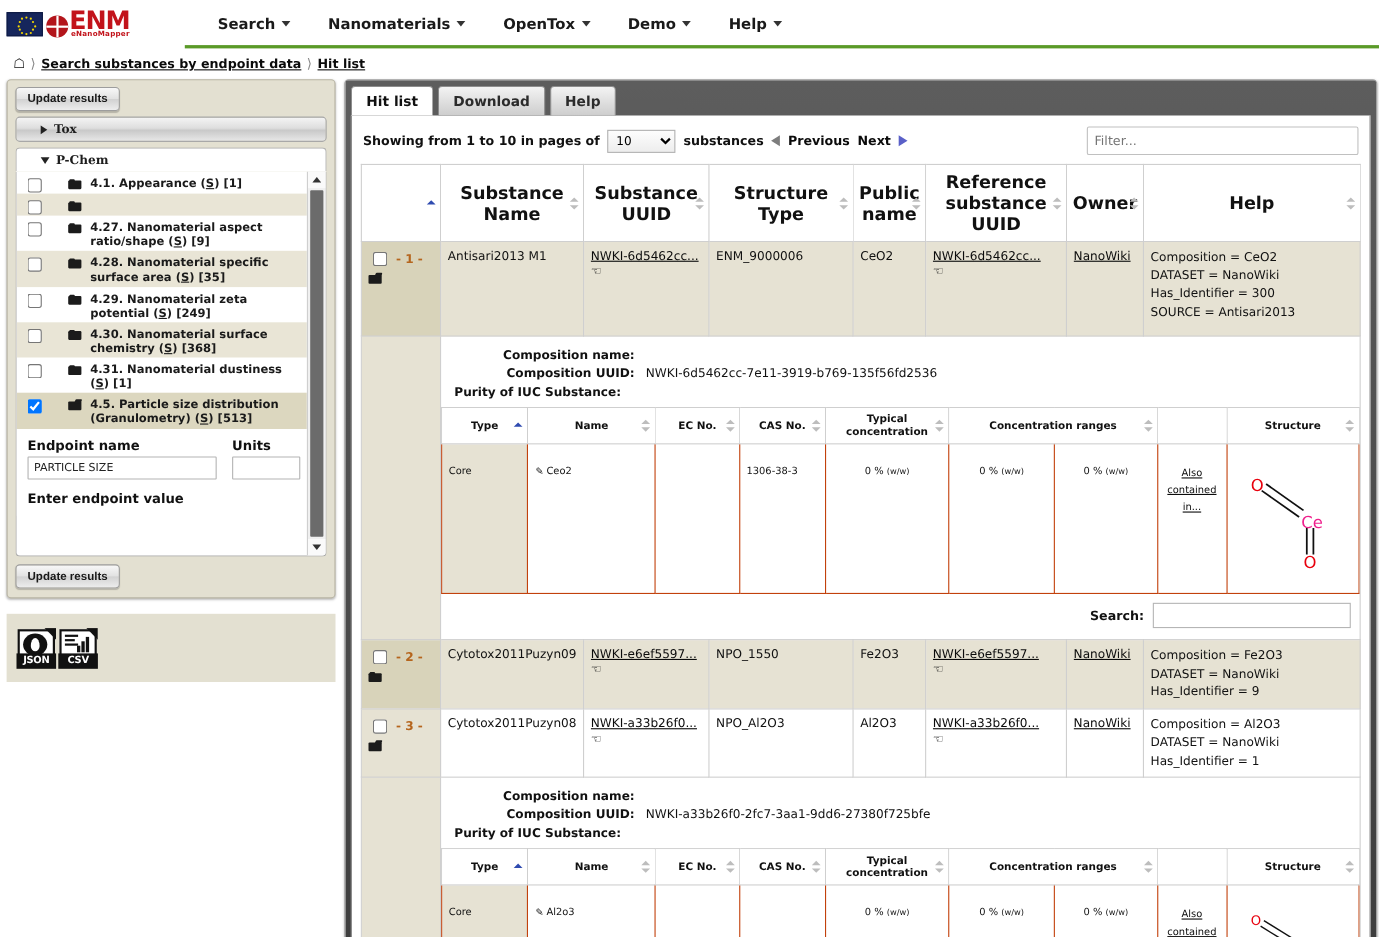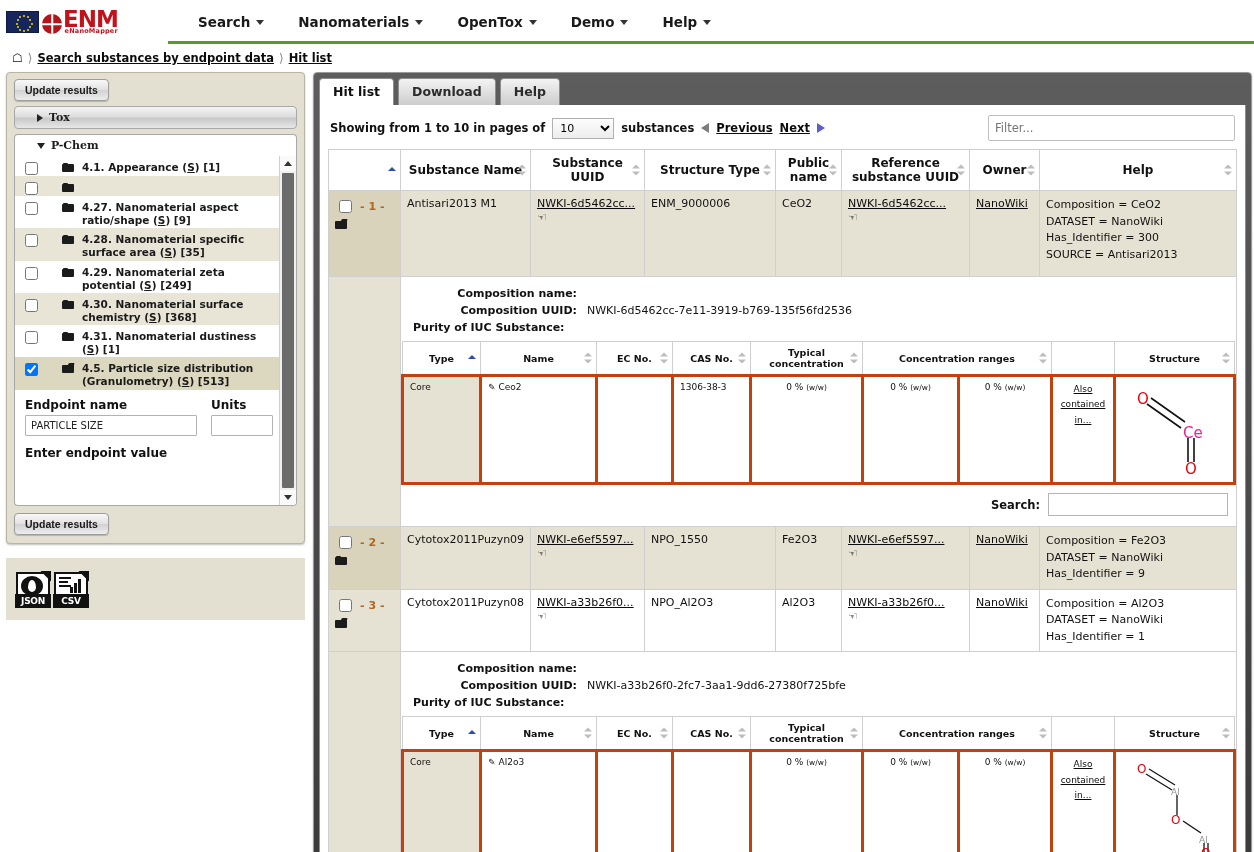--- a/index.html
+++ b/index.html
@@ -334,41 +334,41 @@
     display:flex; align-items:center; gap:7px;
     font-size: 11.5px; font-weight:bold; color:#111;
     padding: 2px 2px 8px 2px;
   }
   #pager select {
     border:1px solid #b0b0b0;
     background:linear-gradient(to bottom,#fdfdfd,#ededed);
     font-size:11px; padding:2px 3px; width:62px;
     font-family:"DejaVu Sans",sans-serif;
   }
-  #pager a { color:#0b0b0b; text-decoration:underline; cursor:pointer; }
+  #pager a { color:#0b0b0b; cursor:pointer; }
   .nav-tri-l{width:0;height:0;border-top:5px solid transparent;border-bottom:5px solid transparent;border-right:8px solid #7d7d7d;}
   .nav-tri-r{width:0;height:0;border-top:5px solid transparent;border-bottom:5px solid transparent;border-left:8px solid #5a60c8;}
   #filterbox {
     margin-left:auto;
     border:1px solid #c0c0c0;
     background:#fff;
     padding: 5px 6px;
     width: 247px;
     font-size: 11.5px;
     color:#777;
     border-radius:2px;
     font-family:"DejaVu Sans",sans-serif;
   }
 
   
   table.grid { border-collapse: collapse; width: 100%; table-layout: fixed; }
   table.grid th {
     border:1px solid #cfcfcf;
     background:#fff;
-    font-size: 12px;
+    font-size: 16px;
     font-weight: bold;
     color:#111;
     padding: 6px 4px;
     text-align:center;
     vertical-align:middle;
     position:relative;
   }
   table.grid td {
     border:1px solid #cfcfcf;
     font-size: 11px;
@@ -402,22 +402,22 @@
   .comp-meta .r { display:flex; gap: 10px; line-height:1.55; }
   .comp-lab { font-weight:bold; text-align:right; }
   .cl1{width:170px;}
   table.comp { border-collapse:collapse; width: 100%; table-layout:fixed; margin-top:2px;}
   table.comp th{
     border:1px solid #cfcfcf; background:#fff;
     font-size: 9.5px; font-weight:bold; color:#111;
     padding: 5px 3px; text-align:center; position:relative; vertical-align:middle;
   }
   table.comp td{
-    border:3px solid #c2410c; font-size: 9px; color:#111;
-    padding: 5px 6px; vertical-align: top; height: 103px;
+    border:1px solid #c2410c; font-size: 9px; color:#111;
+    padding: 20px 6px; vertical-align: top; height: 103px;
   }
   td.type-cell{ background:#e6e2d3; }
   .pct{ font-size:9px; }
   .alsolink{ color:#0b0b0b; text-decoration:underline; font-size:9px; line-height:1.7;
              display:block; text-align:center; cursor:pointer;}
   .pencil{ display:inline-block; transform: rotate(45deg); font-size:9px; margin-right:3px;}
   .searchrow{ display:flex; align-items:center; justify-content:flex-end; gap:8px;
               padding: 8px 8px 6px 0; font-size:11.5px; font-weight:bold;}
   .searchrow input{ border:1px solid #b5b5b5; padding:4px 5px; width:180px; background:#fff;
                     font-family:"DejaVu Sans",sans-serif; font-size:11px;}

